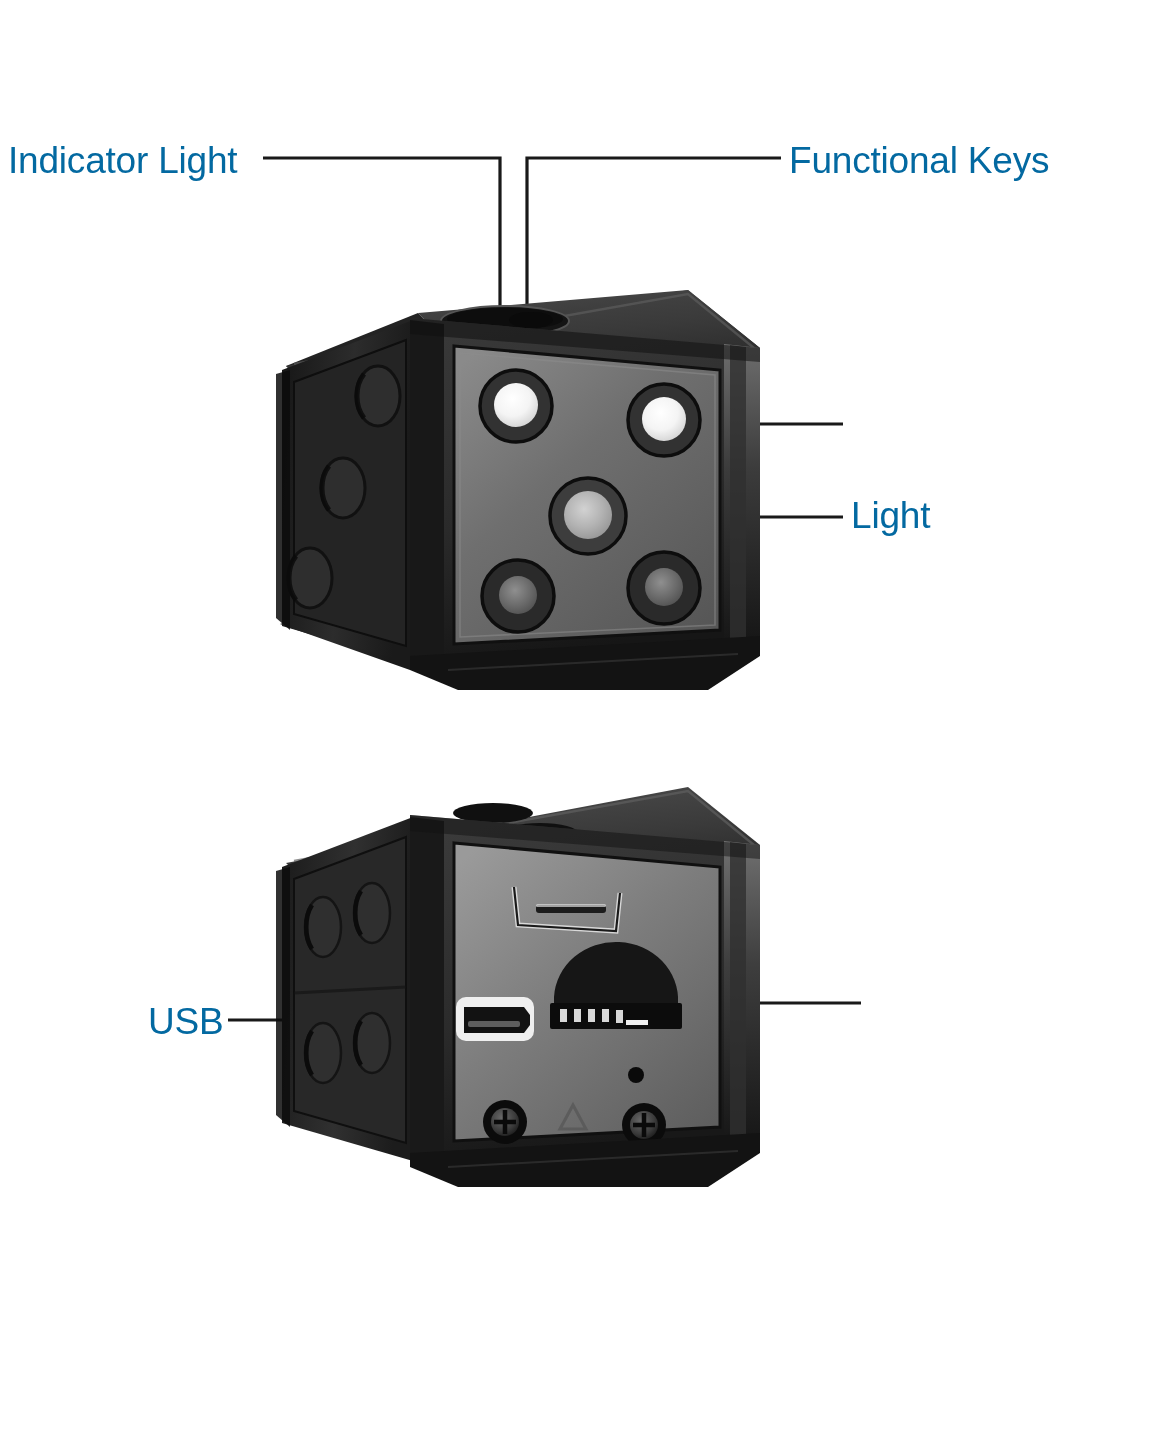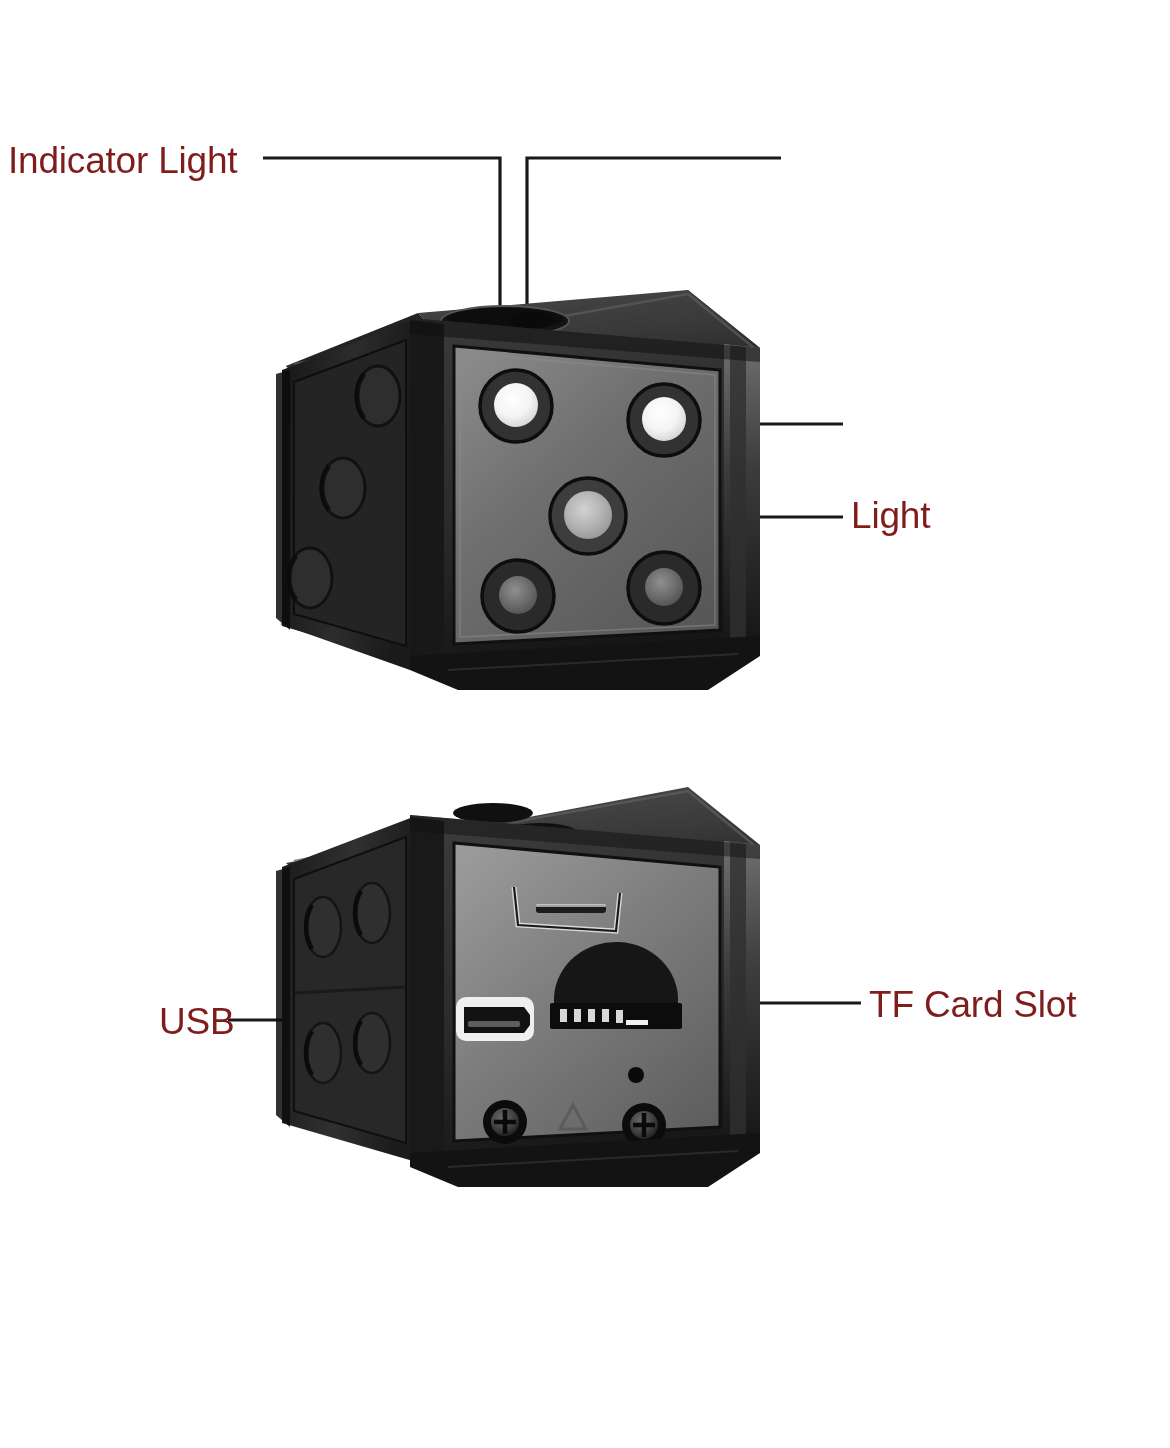--- a/index.html
+++ b/index.html
@@ -13,30 +13,30 @@
     height: 1448px;
     background: #ffffff;
     overflow: hidden;
     font-family: "Liberation Sans", "DejaVu Sans", sans-serif;
   }
   .callout-label {
     position: absolute;
     font-family: "Liberation Sans", "DejaVu Sans", sans-serif;
     font-size: 37px;
     font-weight: 400;
-    color: #7f1d1d;
+    color: #0369a1;
     white-space: nowrap;
     letter-spacing: -0.2px;
     line-height: 1;
   }
   .lbl-indicator  { left: 8px;   top: 142px; }
   .lbl-functional { left: 789px; top: 142px; }
   .lbl-night      { left: 851px; top: 405px; }
   .lbl-camera     { left: 851px; top: 497px; }
-  .lbl-usb        { left: 148px; top: 1003px; margin-left: 11px; }
+  .lbl-usb        { left: 148px; top: 1003px; }
   .lbl-tf         { left: 869px; top: 986px; }
 
   #leaders { position: absolute; left: 0; top: 0; }
   .leader { stroke: #191919; stroke-width: 3.2; fill: none; }
 
   .device { position: absolute; }
   #device-top    { left: 268px; top: 278px; }
   #device-bottom { left: 268px; top: 775px; }
 </style>
 </head>
@@ -54,27 +54,27 @@
 
     <path class="leader" d="M 843 517 L 598 517"></path>
 
     <path class="leader" d="M 228 1020 L 470 1020"></path>
 
     <path class="leader" d="M 861 1003 L 700 1003"></path>
   </svg>
 
   <div class="callout-label lbl-indicator">Indicator Light</div>
 
+  <div class="callout-label lbl-functional">Functional Keys</div>
 
 
   <div class="callout-label lbl-camera">Light</div>
 
   <div class="callout-label lbl-usb">USB</div>
 
-  <div class="callout-label lbl-tf">TF Card Slot</div>
 
   <svg class="device" id="device-top" width="500" height="440" viewBox="0 0 500 440">
     <defs>
       <linearGradient id="topFaceGrad" x1="0" y1="0" x2="0.3" y2="1">
         <stop offset="0%" stop-color="#4a4a4a"></stop>
         <stop offset="45%" stop-color="#3a3a3a"></stop>
         <stop offset="100%" stop-color="#1f1f1f"></stop>
       </linearGradient>
       <linearGradient id="leftFaceGrad" x1="0" y1="0" x2="1" y2="0.2">
         <stop offset="0%" stop-color="#161616"></stop>

